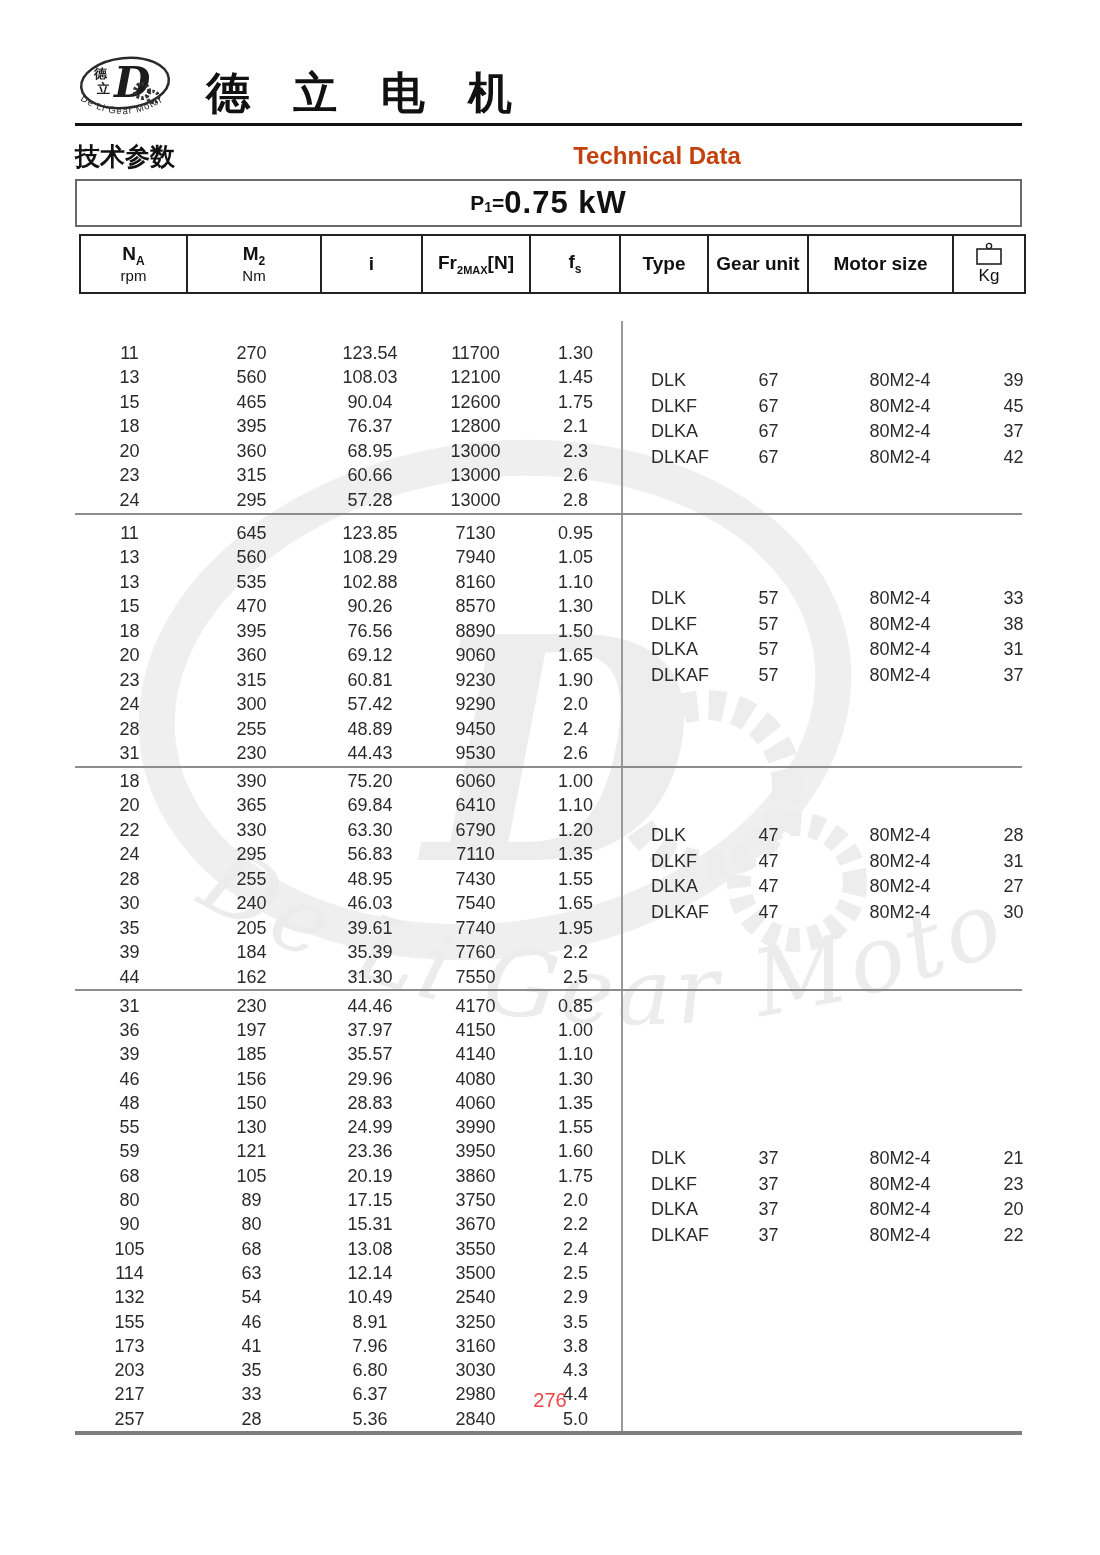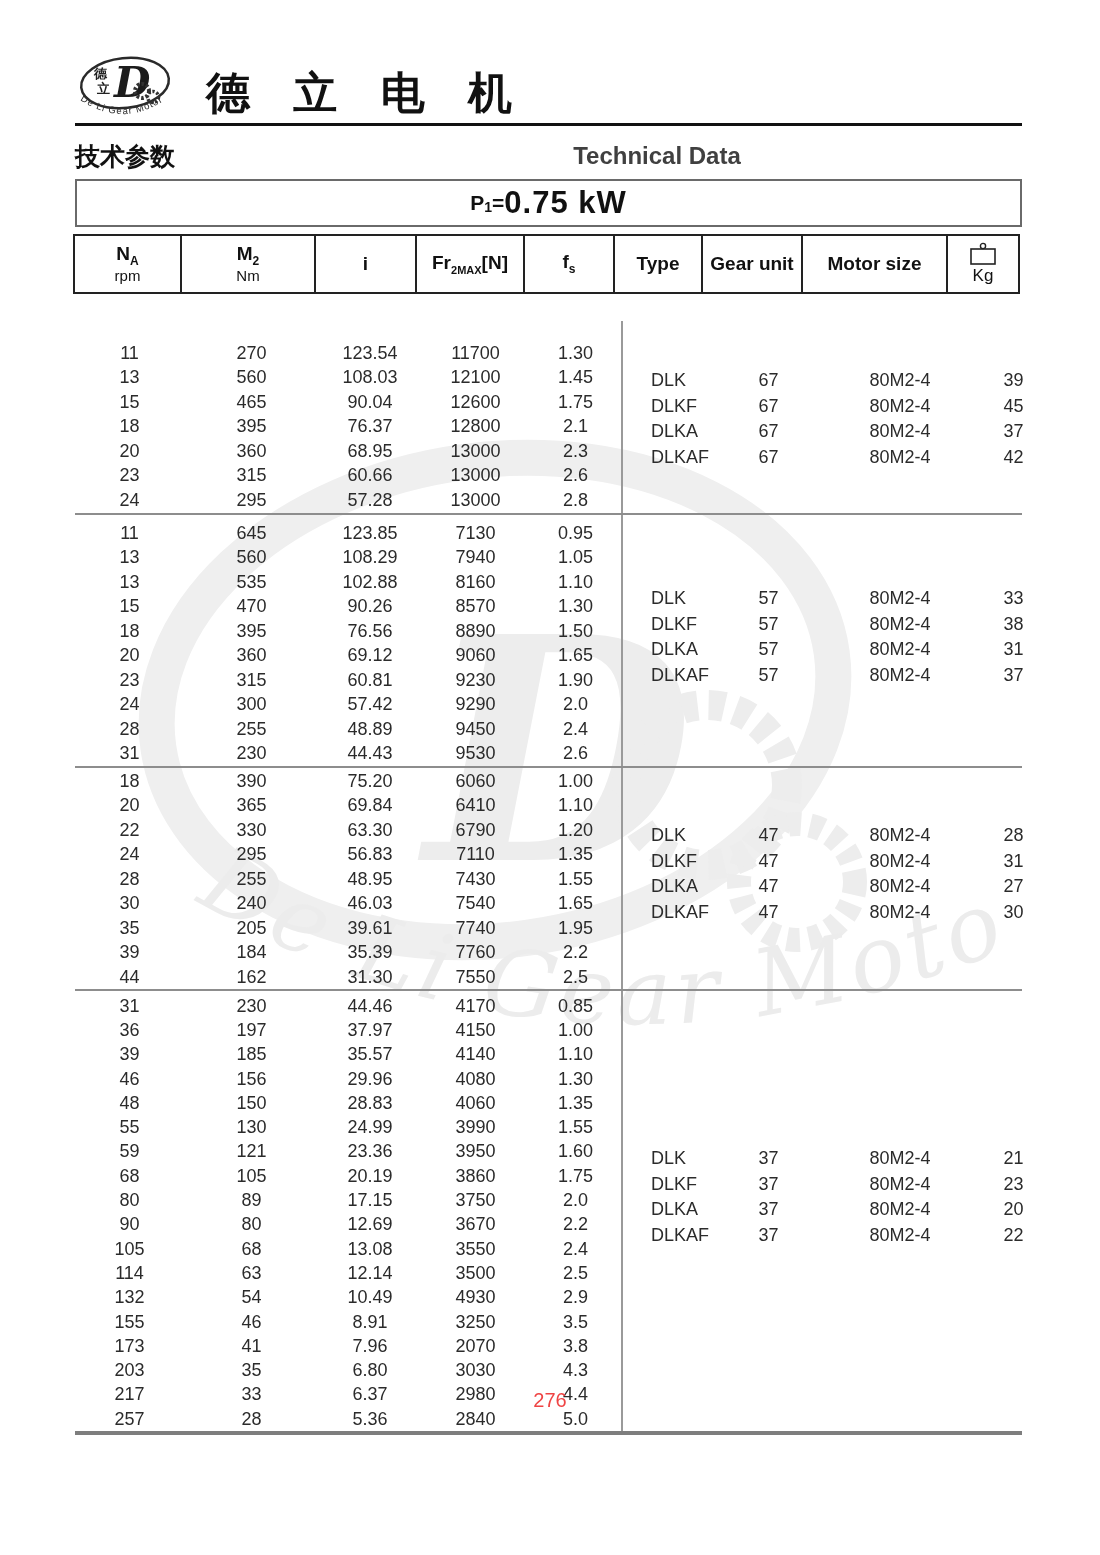--- a/index.html
+++ b/index.html
@@ -14,36 +14,36 @@
   
   .logo { left:70px; top:50px; width:112px; height:82px; }
   .brand-name {
     left:186px; top:64px; font-size:44px; font-weight:bold;
     font-family:"DejaVu Serif", serif; letter-spacing:14px; color:#111;margin-left:20px;
   }
   .top-rule { left:75px; top:123px; width:947px; height:3px; background:#111; }
 
   .sub-cn { left:75px; top:140px; font-size:25px; font-weight:bold; color:#111; }
   .sub-en { left:507px; top:142px; width:300px; text-align:center;
-            font-size:24px; font-weight:bold; color:#404040; }
+            font-size:24px; font-weight:bold; color:#c2410c; }
 
   
   .power-box {
     left:75px; top:179px; width:947px; height:48px;
     border:2px solid #6a6a6a; background:#fff;
     display:flex; align-items:center; justify-content:center; color:#111;
   }
   .power-box .p-pre { font-size:21px; font-weight:bold; }
   .power-box .p-sub { font-size:14px; font-weight:bold; position:relative; top:4px; }
   .power-box .p-eq  { font-size:21px; font-weight:bold; }
   .power-box .p-val { font-size:31px; font-weight:bold; letter-spacing:1px; }
 
   
   .thead {
-    left:73px; top:234px; width:947px; height:60px;
+    left:79px; top:234px; width:947px; height:60px;
     border:2px solid #222; background:#fff;
     display:grid; grid-template-columns:107px 134px 101px 108px 90px 88px 100px 145px 1fr;
   }
   .thead .hcell {
     border-right:2px solid #222;
     display:flex; flex-direction:column; align-items:center; justify-content:center;
     font-size:19px; font-weight:bold; color:#111; line-height:1.1;
   }
   .thead .hcell:last-child { border-right:none; }
   .hcell sub { font-size:12px; font-weight:bold; }
@@ -455,21 +455,21 @@
           <span>80</span>
           <span>89</span>
           <span>17.15</span>
           <span>3750</span>
           <span>2.0</span>
         </div>
 
         <div class="row">
           <span>90</span>
           <span>80</span>
-          <span>12.69</span>
+          <span>15.31</span>
           <span>3670</span>
           <span>2.2</span>
         </div>
 
         <div class="row">
           <span>105</span>
           <span>68</span>
           <span>13.08</span>
           <span>3550</span>
           <span>2.4</span>
@@ -480,37 +480,37 @@
           <span>63</span>
           <span>12.14</span>
           <span>3500</span>
           <span>2.5</span>
         </div>
 
         <div class="row">
           <span>132</span>
           <span>54</span>
           <span>10.49</span>
-          <span>4930</span>
+          <span>2540</span>
           <span>2.9</span>
         </div>
 
         <div class="row">
           <span>155</span>
           <span>46</span>
           <span>8.91</span>
           <span>3250</span>
           <span>3.5</span>
         </div>
 
         <div class="row">
           <span>173</span>
           <span>41</span>
           <span>7.96</span>
-          <span>2070</span>
+          <span>3160</span>
           <span>3.8</span>
         </div>
 
         <div class="row">
           <span>203</span>
           <span>35</span>
           <span>6.80</span>
           <span>3030</span>
           <span>4.3</span>
         </div>

